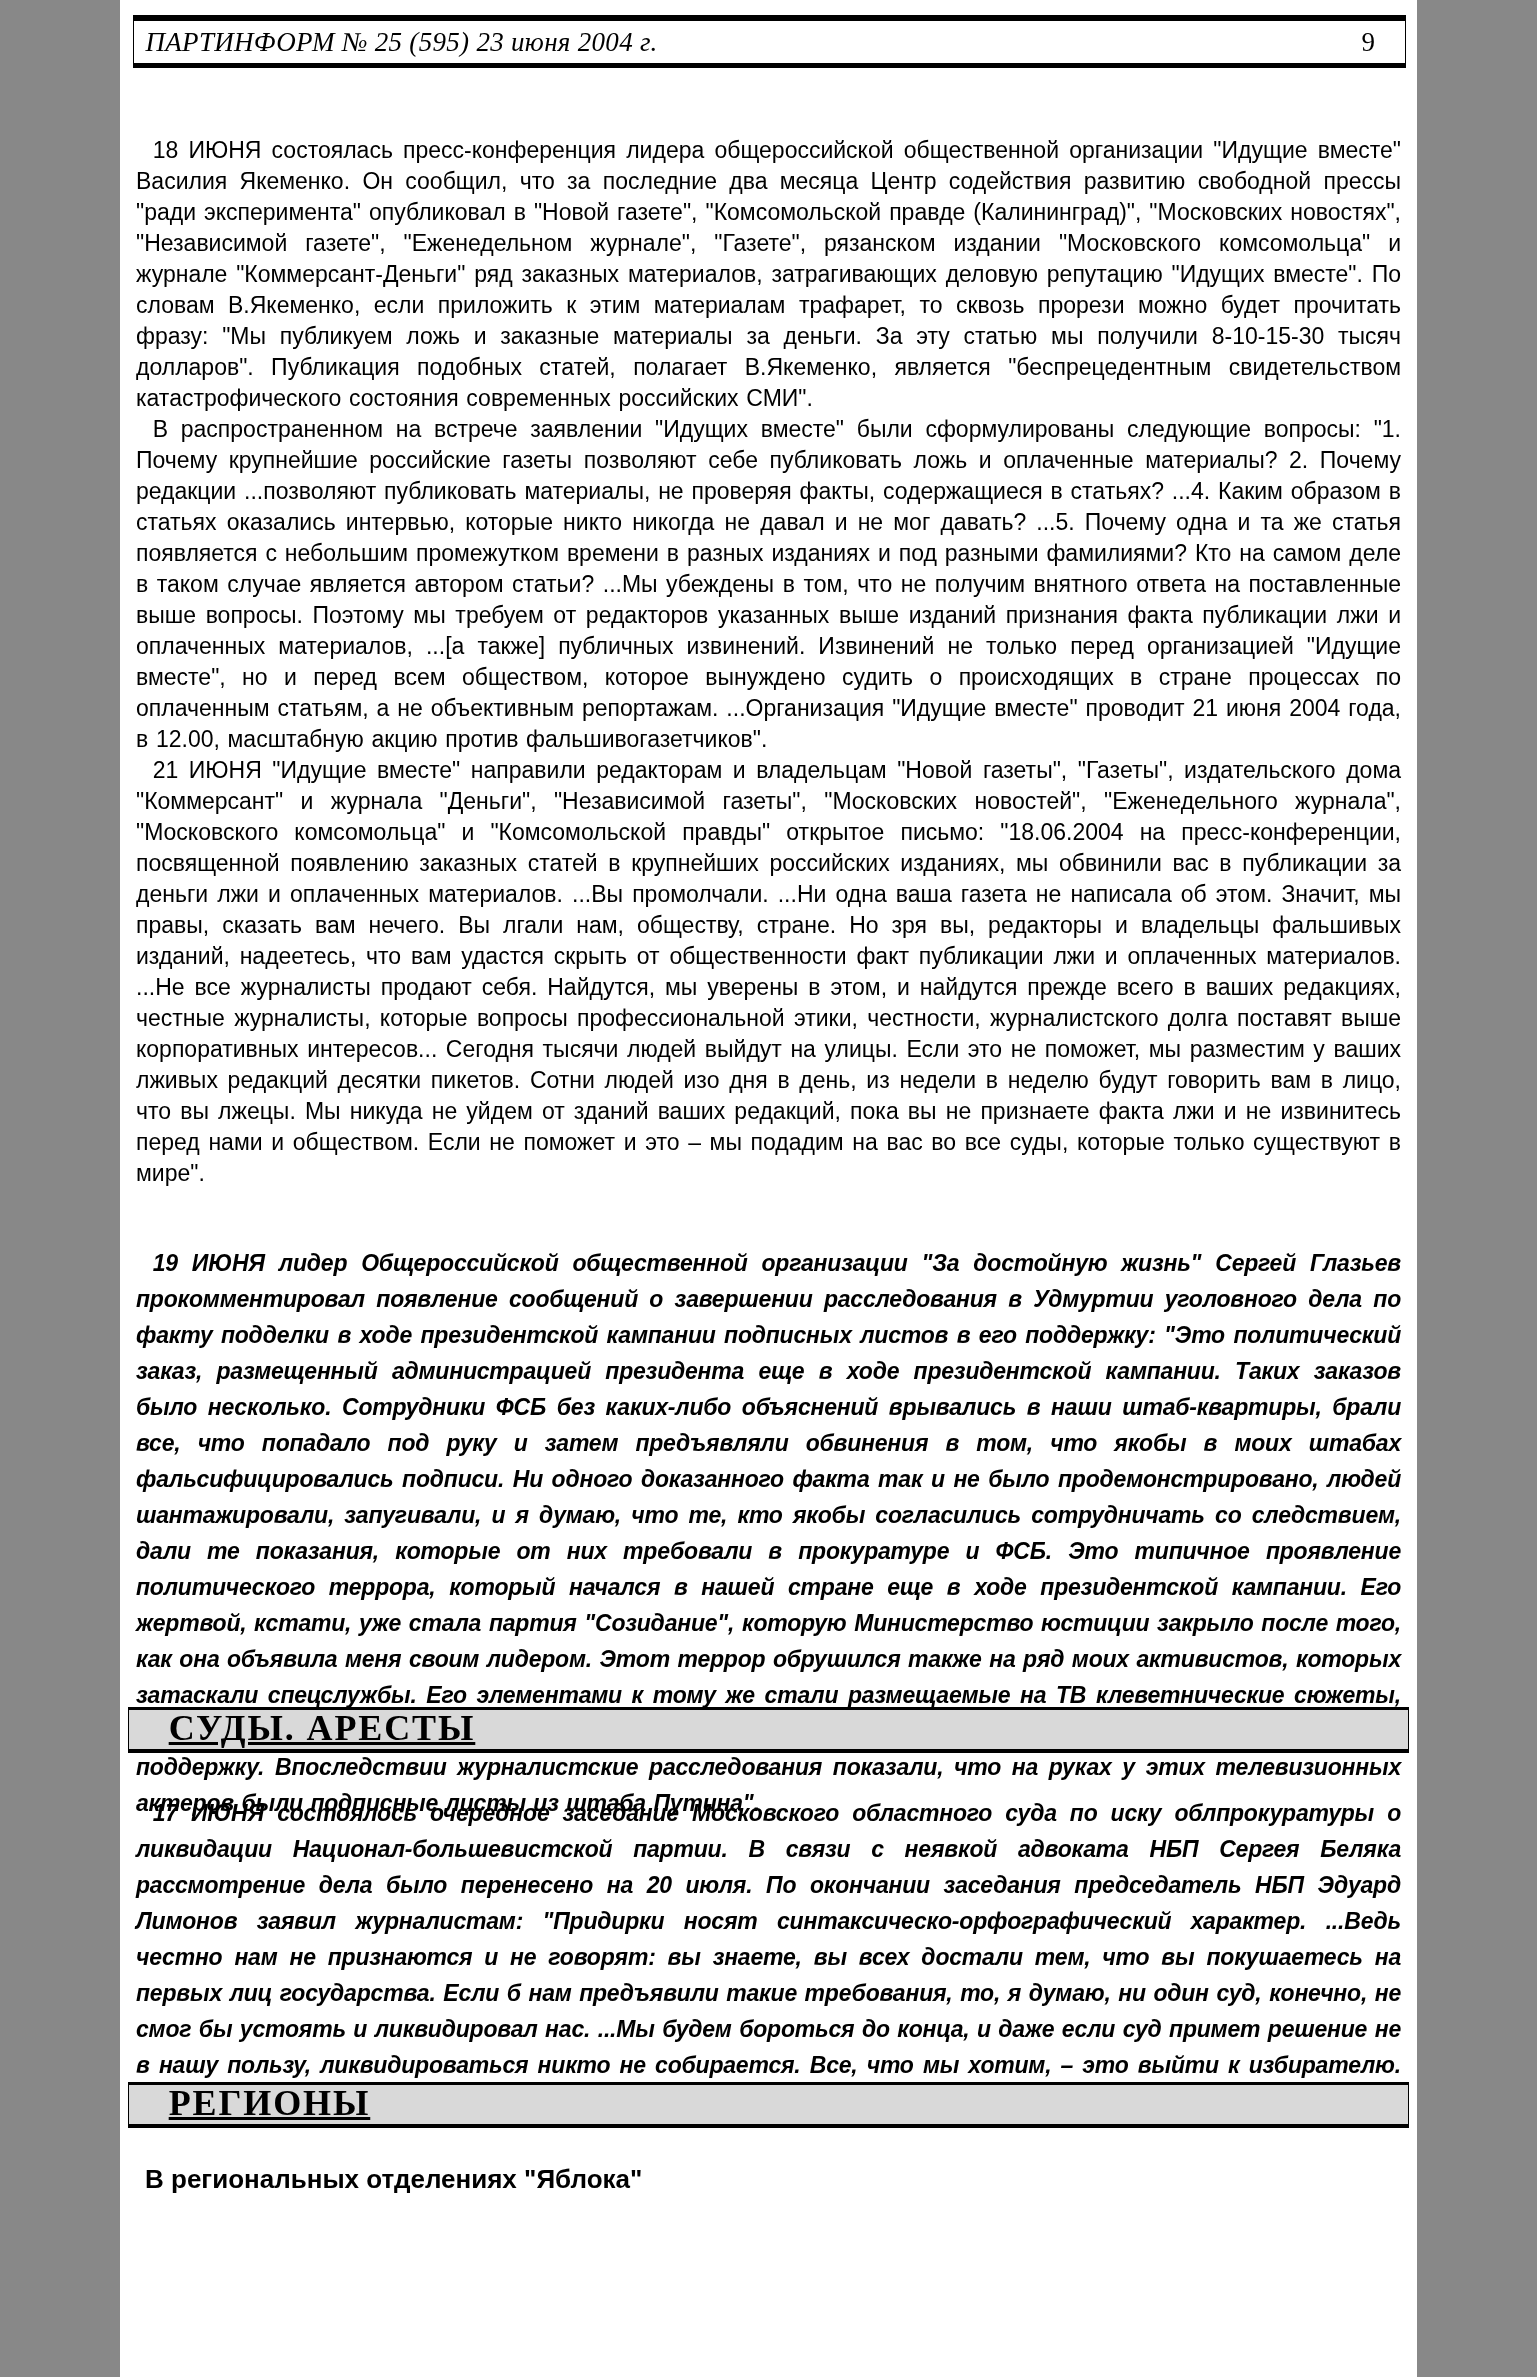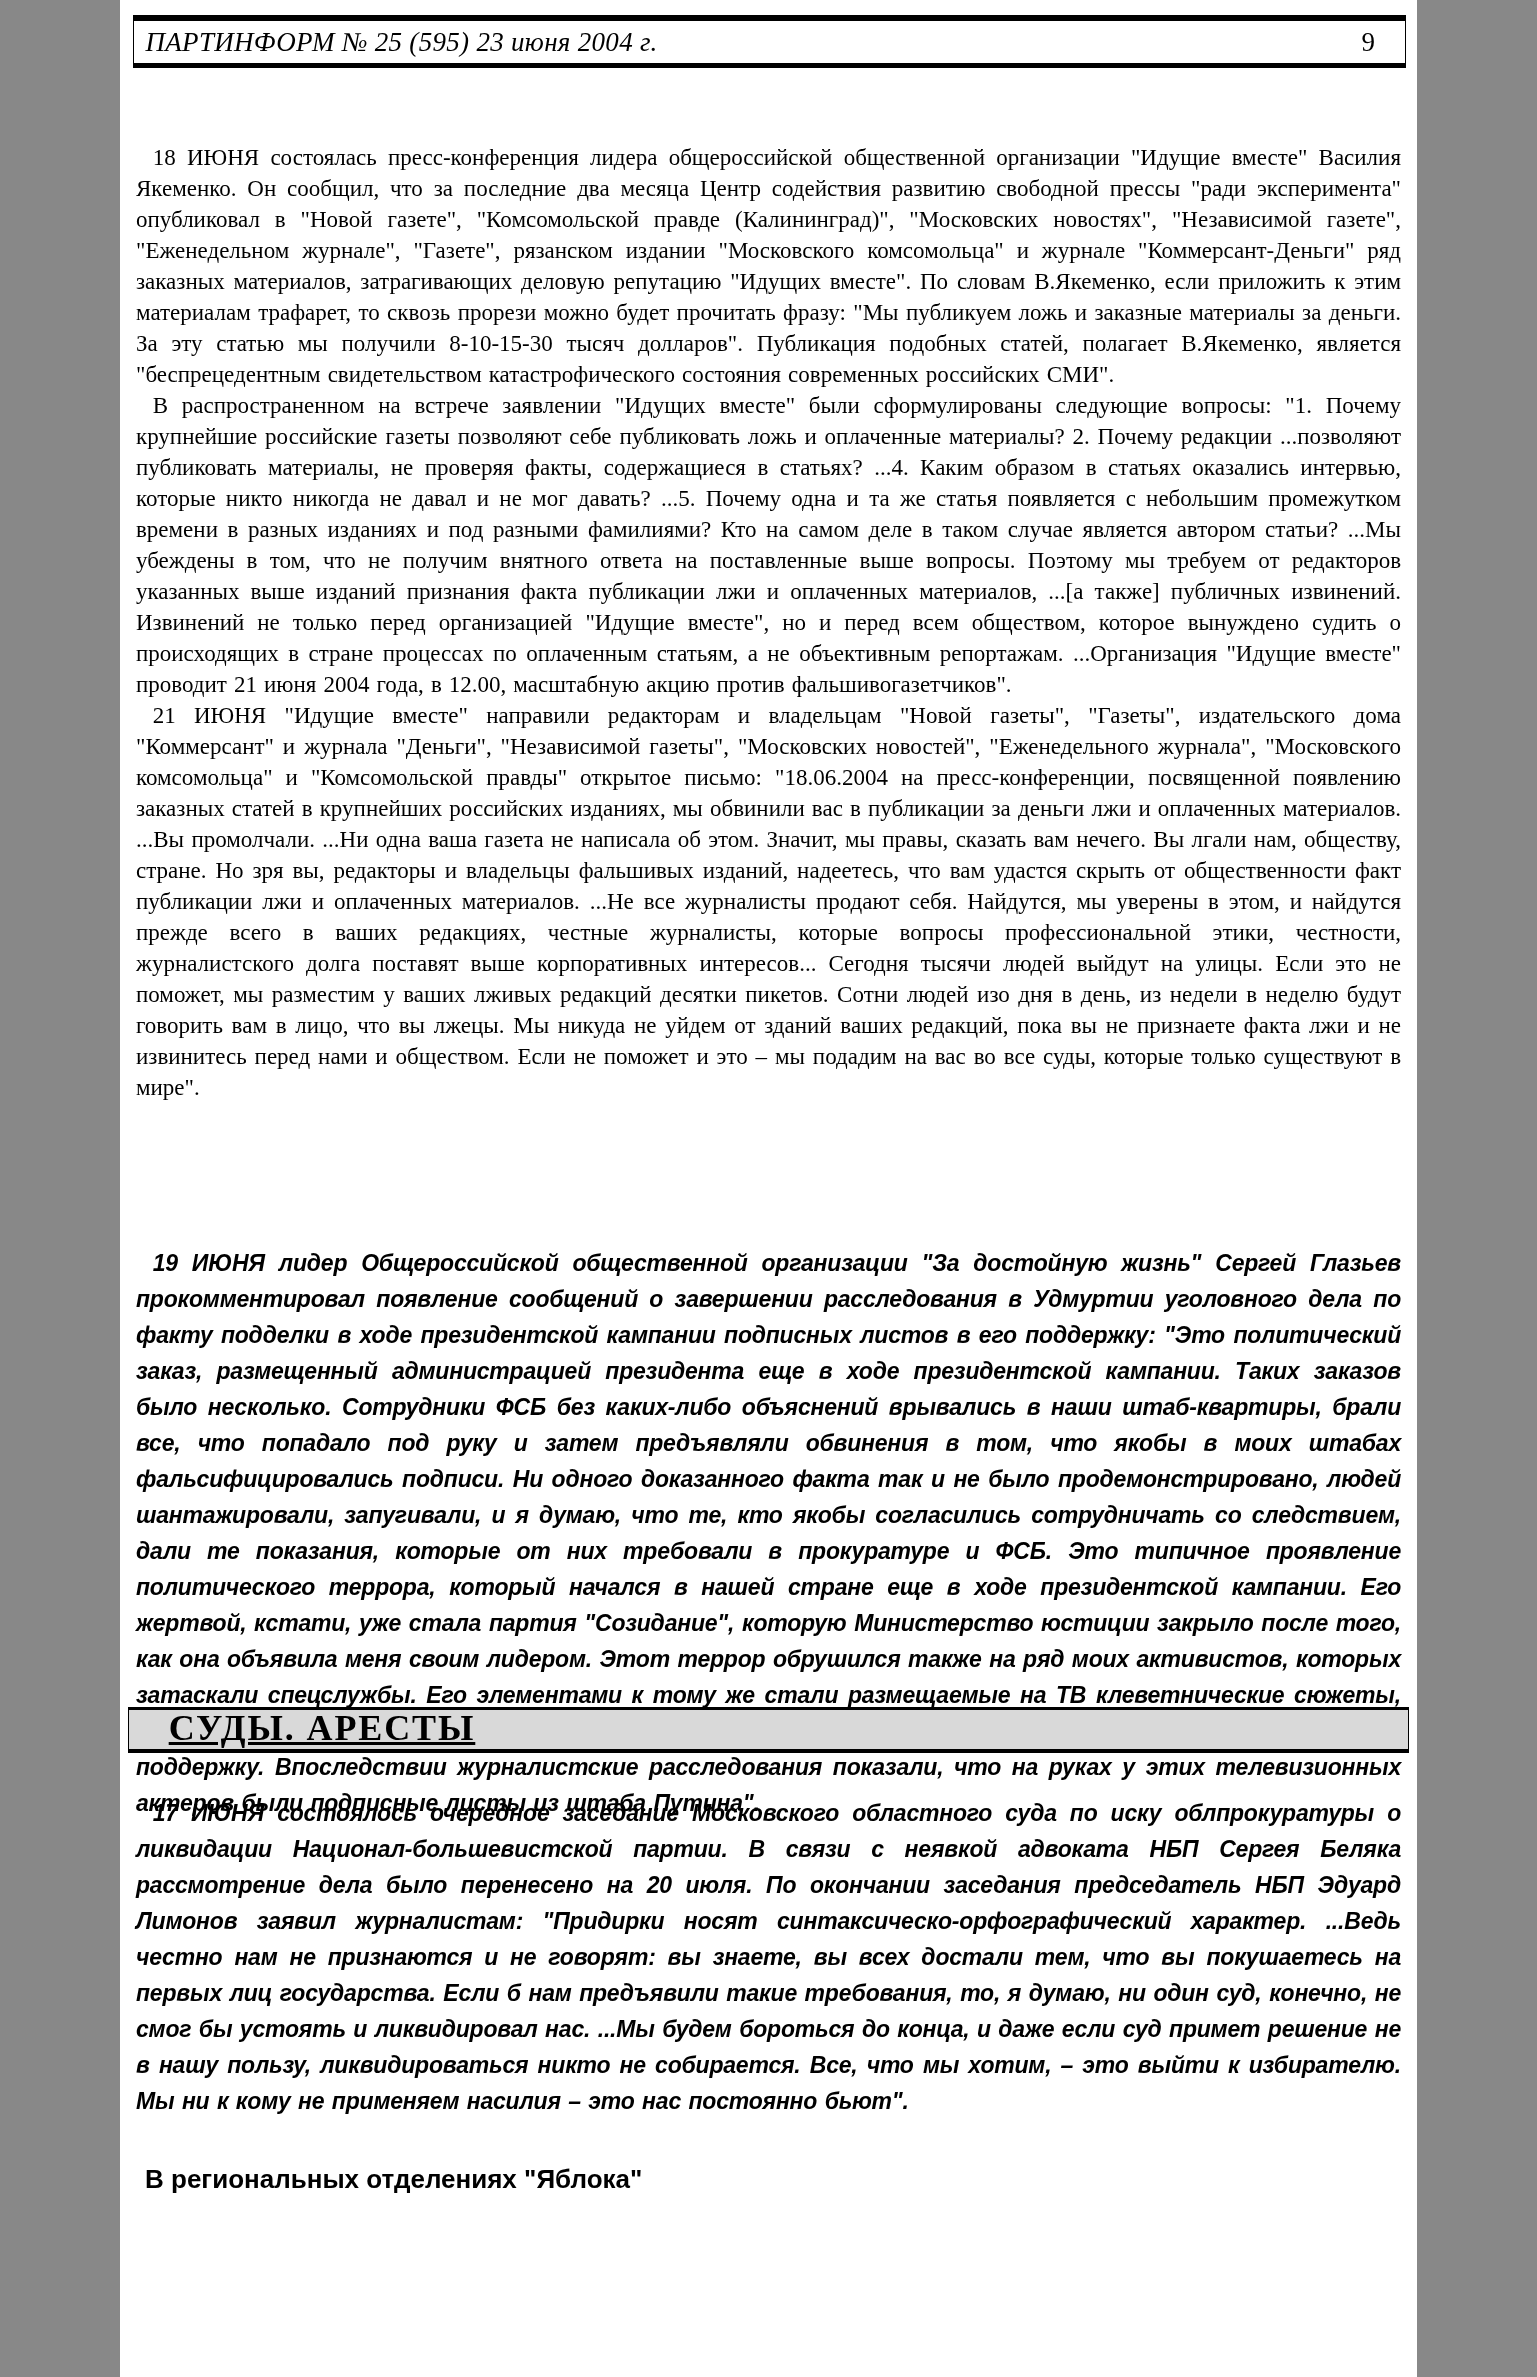--- a/index.html
+++ b/index.html
@@ -85,38 +85,41 @@
 </head>
 <body>
 
 <div class="page">
 
   <div class="masthead">
     <span class="masthead-title">ПАРТИНФОРМ № 25 (595) 23 июня 2004 г.</span>
     <span class="page-num">9</span>
   </div>
 
-  <div class="abs" style="top:142px;font-family:Liberation Serif, serif;">
+  <div class="abs" style="top:135px;">
     <p class="body">18 ИЮНЯ состоялась пресс-конференция лидера общероссийской общественной организации "Идущие вместе" Василия Якеменко. Он сообщил, что за последние два месяца Центр содействия развитию свободной прессы "ради эксперимента"  опубликовал в "Новой газете", "Комсомольской правде (Калининград)", "Московских новостях", "Независимой газете", "Еженедельном журнале", "Газете", рязанском издании "Московского комсомольца" и журнале "Коммерсант-Деньги" ряд заказных материалов, затрагивающих деловую репутацию "Идущих вместе". По словам В.Якеменко, если приложить к этим материалам трафарет, то сквозь прорези можно будет прочитать фразу: "Мы публикуем ложь и заказные материалы за деньги. За эту статью мы получили 8-10-15-30 тысяч долларов". Публикация подобных статей, полагает В.Якеменко, является "беспрецедентным свидетельством катастрофического состояния современных российских СМИ".</p>
     <p class="body">В распространенном на встрече заявлении "Идущих вместе" были сформулированы следующие вопросы: "1. Почему крупнейшие российские газеты позволяют себе публиковать ложь и оплаченные материалы? 2. Почему редакции ...позволяют публиковать материалы, не проверяя факты, содержащиеся в статьях? ...4. Каким образом в статьях оказались интервью, которые никто никогда не давал и не мог давать? ...5. Почему одна и та же статья появляется с небольшим промежутком времени в разных изданиях и под разными фамилиями? Кто на самом деле в таком случае является автором статьи? ...Мы убеждены в том, что не получим внятного ответа на поставленные выше вопросы. Поэтому мы требуем от редакторов указанных выше изданий признания факта публикации лжи и оплаченных материалов, ...[а также] публичных извинений. Извинений не только перед организацией "Идущие вместе", но и перед всем обществом, которое вынуждено судить о происходящих в стране процессах по оплаченным статьям, а не объективным репортажам. ...Организация "Идущие вместе" проводит 21 июня 2004 года, в 12.00, масштабную акцию против фальшивогазетчиков".</p>
     <p class="body">21 ИЮНЯ "Идущие вместе" направили редакторам и владельцам "Новой газеты", "Газеты", издательского дома "Коммерсант" и журнала "Деньги", "Независимой газеты", "Московских новостей", "Еженедельного журнала", "Московского комсомольца" и "Комсомольской правды" открытое письмо: "18.06.2004 на пресс-конференции, посвященной появлению заказных статей в крупнейших российских изданиях, мы обвинили вас в публикации за деньги лжи и оплаченных материалов. ...Вы промолчали. ...Ни одна ваша газета не написала об этом. Значит, мы правы, сказать вам нечего. Вы лгали нам, обществу, стране. Но зря вы, редакторы и владельцы фальшивых изданий, надеетесь, что вам удастся скрыть от общественности факт публикации лжи и оплаченных материалов. ...Не все журналисты продают себя. Найдутся, мы уверены в этом, и найдутся прежде всего в ваших редакциях, честные журналисты, которые вопросы профессиональной этики, честности, журналистского долга поставят выше корпоративных интересов... Сегодня тысячи людей выйдут на улицы. Если это не поможет, мы разместим у ваших лживых редакций десятки пикетов. Сотни людей изо дня в день, из недели в неделю будут говорить вам в лицо, что вы лжецы. Мы никуда не уйдем от зданий ваших редакций, пока вы не признаете факта лжи и не извинитесь перед нами и обществом. Если не поможет и это – мы подадим на вас во все суды, которые только существуют в мире".</p>
   </div>
 
   <div class="abs" style="top:1245px;">
     <p class="body bold">19 ИЮНЯ лидер Общероссийской общественной организации "За достойную жизнь" Сергей Глазьев прокомментировал появление сообщений о завершении расследования в Удмуртии уголовного дела по факту подделки в ходе президентской кампании подписных листов в его поддержку: "Это политический заказ, размещенный администрацией президента еще в ходе президентской кампании. Таких заказов было несколько. Сотрудники ФСБ без каких-либо объяснений врывались в наши штаб-квартиры, брали все, что попадало под руку и затем предъявляли обвинения в том, что якобы в моих штабах фальсифицировались подписи. Ни одного доказанного факта так и не было продемонстрировано, людей шантажировали, запугивали, и я думаю, что те, кто якобы согласились сотрудничать со следствием, дали те показания, которые от них требовали в прокуратуре и ФСБ. Это типичное проявление политического террора, который начался в нашей стране еще в ходе президентской кампании. Его жертвой, кстати, уже стала партия "Созидание", которую Министерство юстиции закрыло после того, как она объявила меня своим лидером. Этот террор обрушился также на ряд моих активистов, которых затаскали спецслужбы. Его элементами к тому же стали размещаемые на ТВ клеветнические сюжеты, представляющие заведомо ложную информацию о том, что, за деньги собираются подписи в мою поддержку. Впоследствии журналистские расследования показали, что на руках у этих телевизионных актеров были подписные листы из штаба Путина".</p>
   </div>
 
   <div class="section-bar" style="top:1707px;">
     <span>СУДЫ. АРЕСТЫ</span>
   </div>
 
   <div class="abs" style="top:1795px;">
     <p class="body bold">17 ИЮНЯ состоялось очередное заседание Московского областного суда по иску облпрокуратуры о ликвидации Национал-большевистской партии. В связи с неявкой адвоката НБП Сергея Беляка рассмотрение дела было перенесено на 20 июля. По окончании заседания председатель НБП Эдуард Лимонов заявил журналистам: "Придирки носят синтаксическо-орфографический характер. ...Ведь честно нам не признаются и не говорят: вы знаете, вы всех достали тем, что вы покушаетесь на первых лиц государства. Если б нам предъявили такие требования, то, я думаю, ни один суд, конечно, не смог бы устоять и ликвидировал нас. ...Мы будем бороться до конца, и даже если суд примет решение не в нашу пользу, ликвидироваться никто не собирается. Все, что мы хотим, – это выйти к избирателю. Мы ни к кому не применяем насилия – это нас постоянно бьют".</p>
   </div>
 
+  <div class="section-bar" style="top:2082px;">
+    <span>РЕГИОНЫ</span>
+  </div>
 
   <div class="abs" style="top:2165px;">
     <h2 class="subsection-title">В региональных отделениях "Яблока"</h2>
   </div>
 
 
 </div>
 
 
 </body></html>

